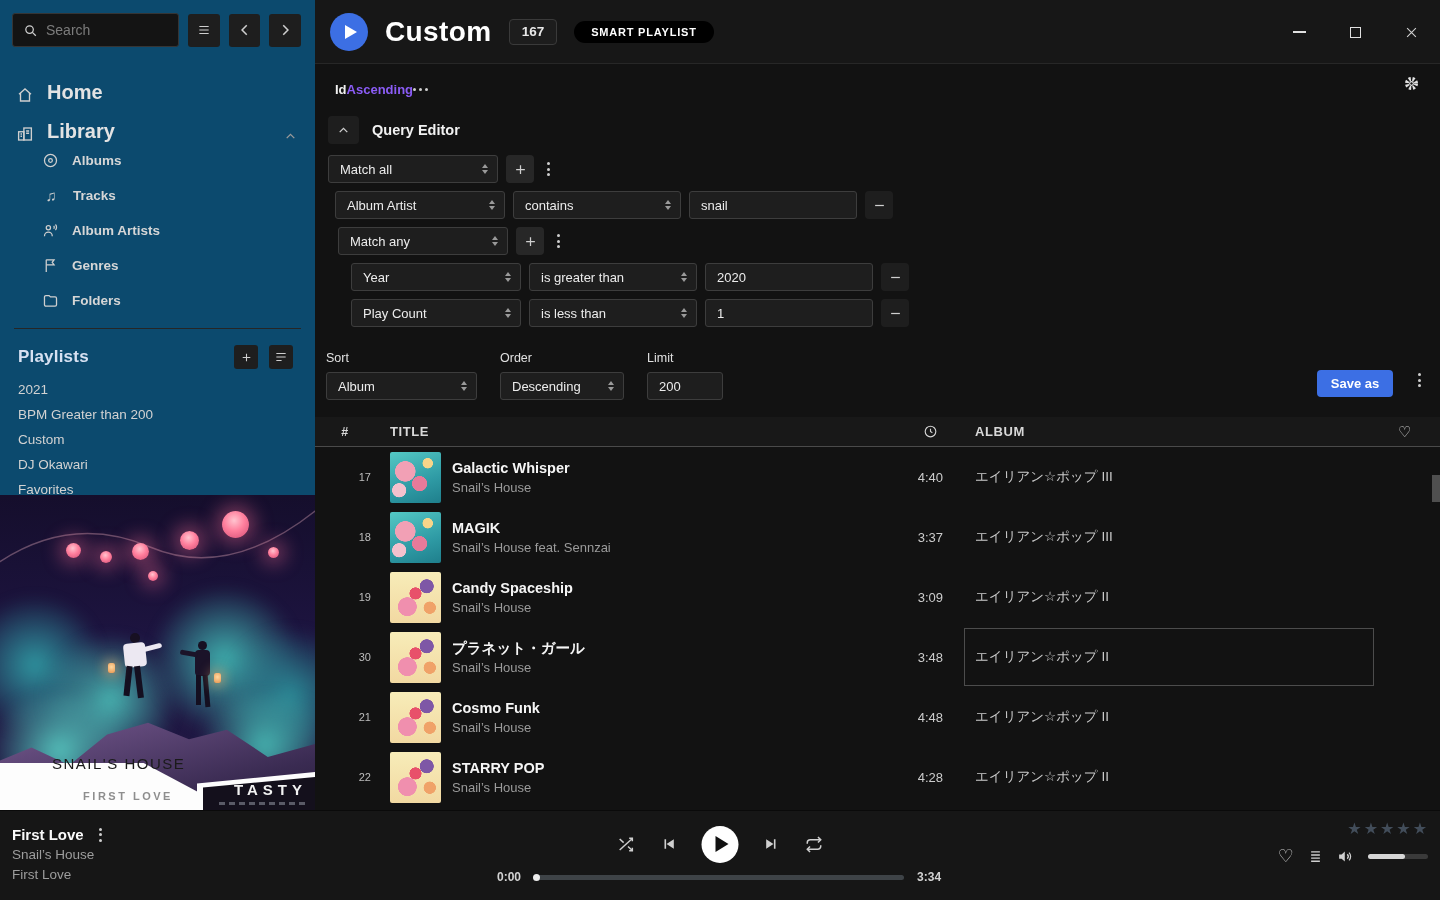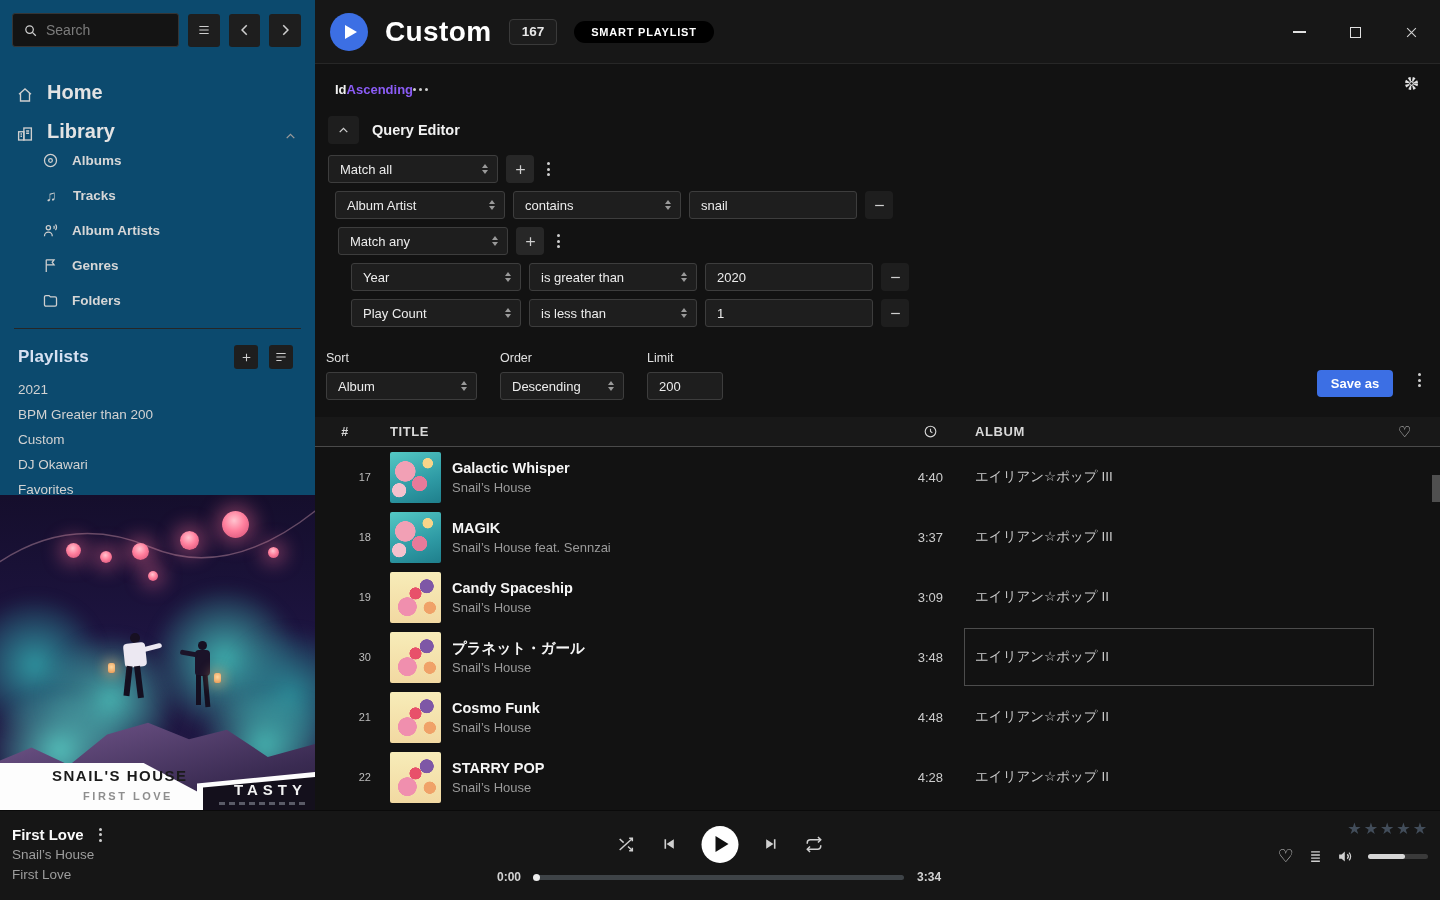--- a/index.html
+++ b/index.html
@@ -33,21 +33,21 @@
   .rocks2{position:absolute;left:0;bottom:0;width:100%;height:60px;background:linear-gradient(180deg,#4a3863,#241a38);clip-path:polygon(0 40%,18% 65%,40% 35%,62% 70%,83% 45%,100% 65%,100% 100%,0 100%)}
   .string{position:absolute;left:0;top:0;width:315px;height:110px}
   .lantern{position:absolute;border-radius:50%;background:radial-gradient(circle at 45% 35%,#ffc4cf 0%,#ff7f9d 45%,#d14d74 100%);box-shadow:0 0 18px 7px rgba(255,110,150,.38)}
   .fig{position:absolute}
   .fig .head{position:absolute;border-radius:50%;background:#171022}
   .fig .body{position:absolute}
   .hand-lantern{position:absolute;width:7px;height:10px;border-radius:2px;background:radial-gradient(circle at 50% 40%,#ffd9a0,#e8954f);box-shadow:0 0 12px 4px rgba(255,180,110,.45)}
   .ribbon-white{position:absolute;left:0;bottom:0;width:252px;height:47px;background:#fdfdfd;clip-path:polygon(0 0,57% 0,92% 100%,0 100%)}
   .ribbon-stripe{position:absolute;right:0;bottom:0;width:118px;height:38px;background:#fdfdfd;clip-path:polygon(0 30%,100% 0,100% 100%,0 100%)}
   .ribbon-dark{position:absolute;right:0;bottom:0;width:112px;height:33px;background:#14101c;clip-path:polygon(0 32%,100% 0,100% 100%,0 100%)}
-  .rw-artist{position:absolute;left:52px;bottom:26px;color:#1a1a1a;font-weight:700;font-size:15px;letter-spacing:1.5px}
+  .rw-artist{position:absolute;left:52px;bottom:38px;color:#1a1a1a;font-weight:400;font-size:15px;letter-spacing:1.5px}
   .rw-album{position:absolute;left:128px;bottom:8px;transform:translateX(-50%);color:#8e8e8e;font-weight:700;font-size:11px;letter-spacing:2.5px}
   .rw-label{position:absolute;right:8px;bottom:12px;color:#f2f2f2;font-weight:700;font-size:15px;letter-spacing:5px}
   .rw-sub{position:absolute;right:10px;bottom:5px;width:86px;height:3px;background:repeating-linear-gradient(90deg,#5a5a66 0 6px,transparent 6px 10px)}
 
   
   .main{position:absolute;left:315px;top:0;width:1125px;height:810px;background:#121212}
   .m-top{position:relative;display:flex;align-items:center;gap:17px;height:64px;padding-left:15px;background:#171717;border-bottom:1px solid #272727}
   .play-circle{width:38px;height:38px;border-radius:50%;background:#3c6fe4;border:0;display:flex;align-items:center;justify-content:center;cursor:pointer}
   .play-circle i{display:block;width:0;height:0;border-left:12px solid #fff;border-top:7.5px solid transparent;border-bottom:7.5px solid transparent;margin-left:3px}
   .m-title{font-size:28px;font-weight:800;letter-spacing:.4px;color:#fff}

